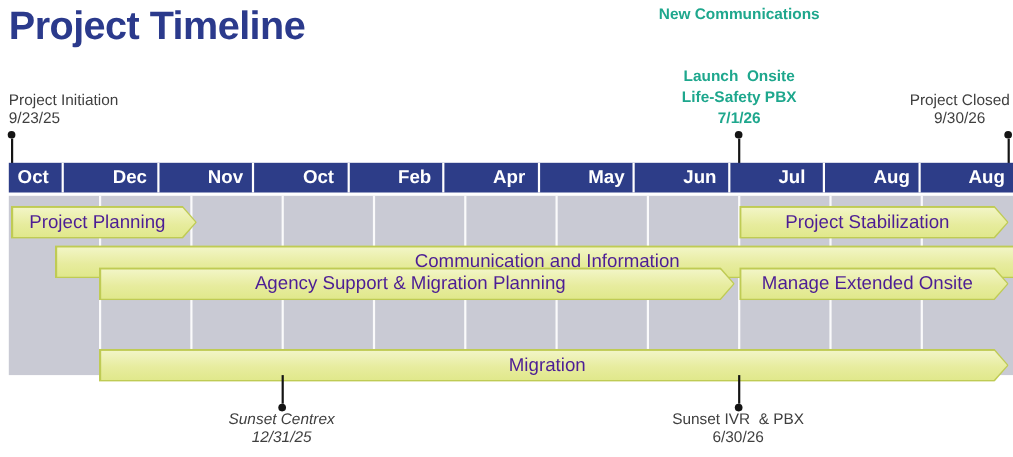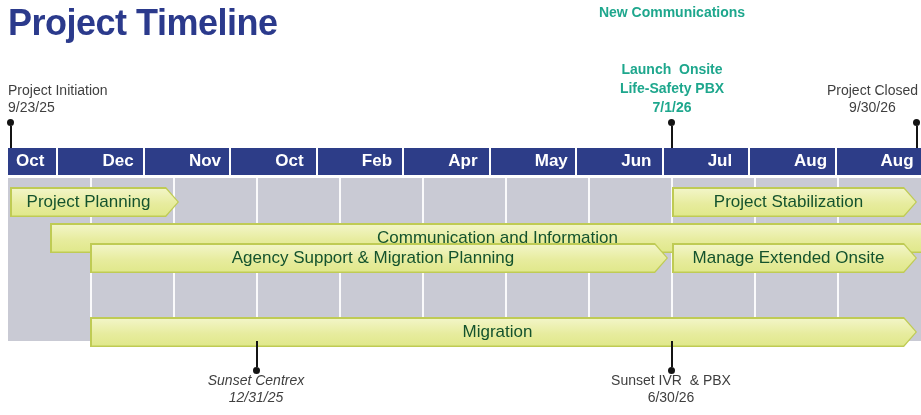--- a/index.html
+++ b/index.html
@@ -44,21 +44,21 @@
   .gridline { position:absolute; top:0; bottom:0; width:2px; background:rgba(255,255,255,0.9); }
 
   
   .bar { position:absolute; height:30px;
          clip-path: polygon(0 0, calc(100% - 13px) 0, 100% 50%, calc(100% - 13px) 100%, 0 100%);
          background:#bfcb54; }
   .bar::before { content:""; position:absolute; inset:1.5px;
          clip-path: polygon(0 0, calc(100% - 12px) 0, 100% 50%, calc(100% - 12px) 100%, 0 100%);
          background:linear-gradient(180deg,#f2f5c6 0%,#e7ec9e 55%,#e0e88b 100%); }
   .bar .lbl { position:absolute; inset:0; display:flex; align-items:center;
-         justify-content:center; padding-right:12px; color:#14532d; font-size:17px; }
+         justify-content:center; padding-right:12px; color:#4c1d95; font-size:17px; }
 
   .row1 { top:9px; }  .row2 { top:45px;margin-left:40px; }  .row3 { top:65px; }  .row4 { top:115px;margin-top:24px; }
 </style>
 </head>
 <body>
 
 <div class="canvas">
 
   <div class="title">Project Timeline</div>
 

